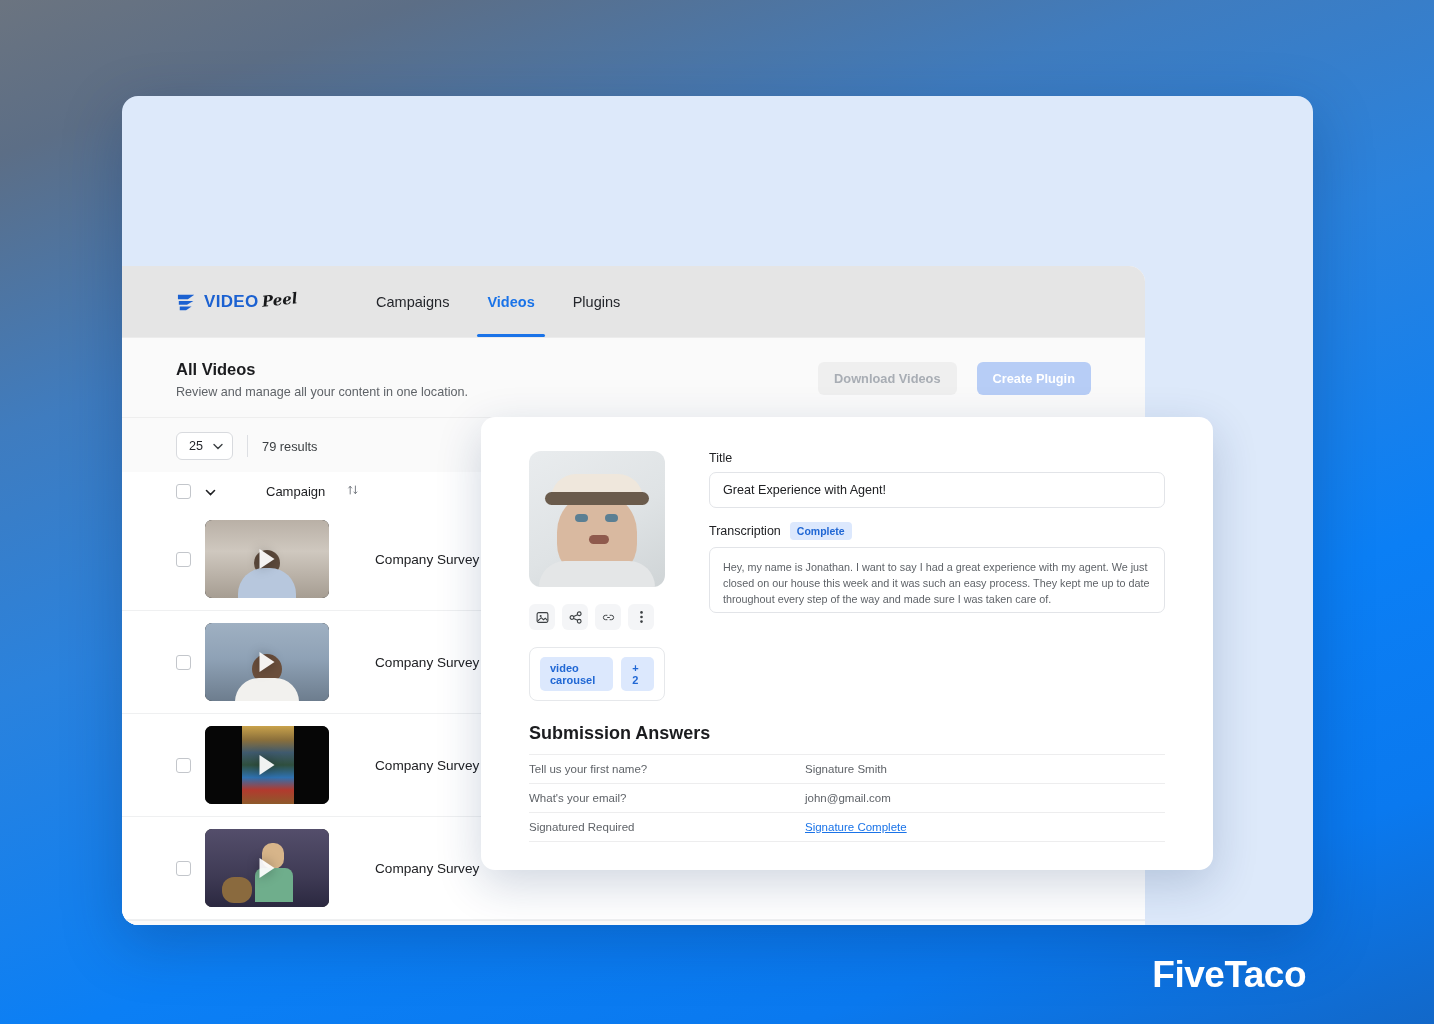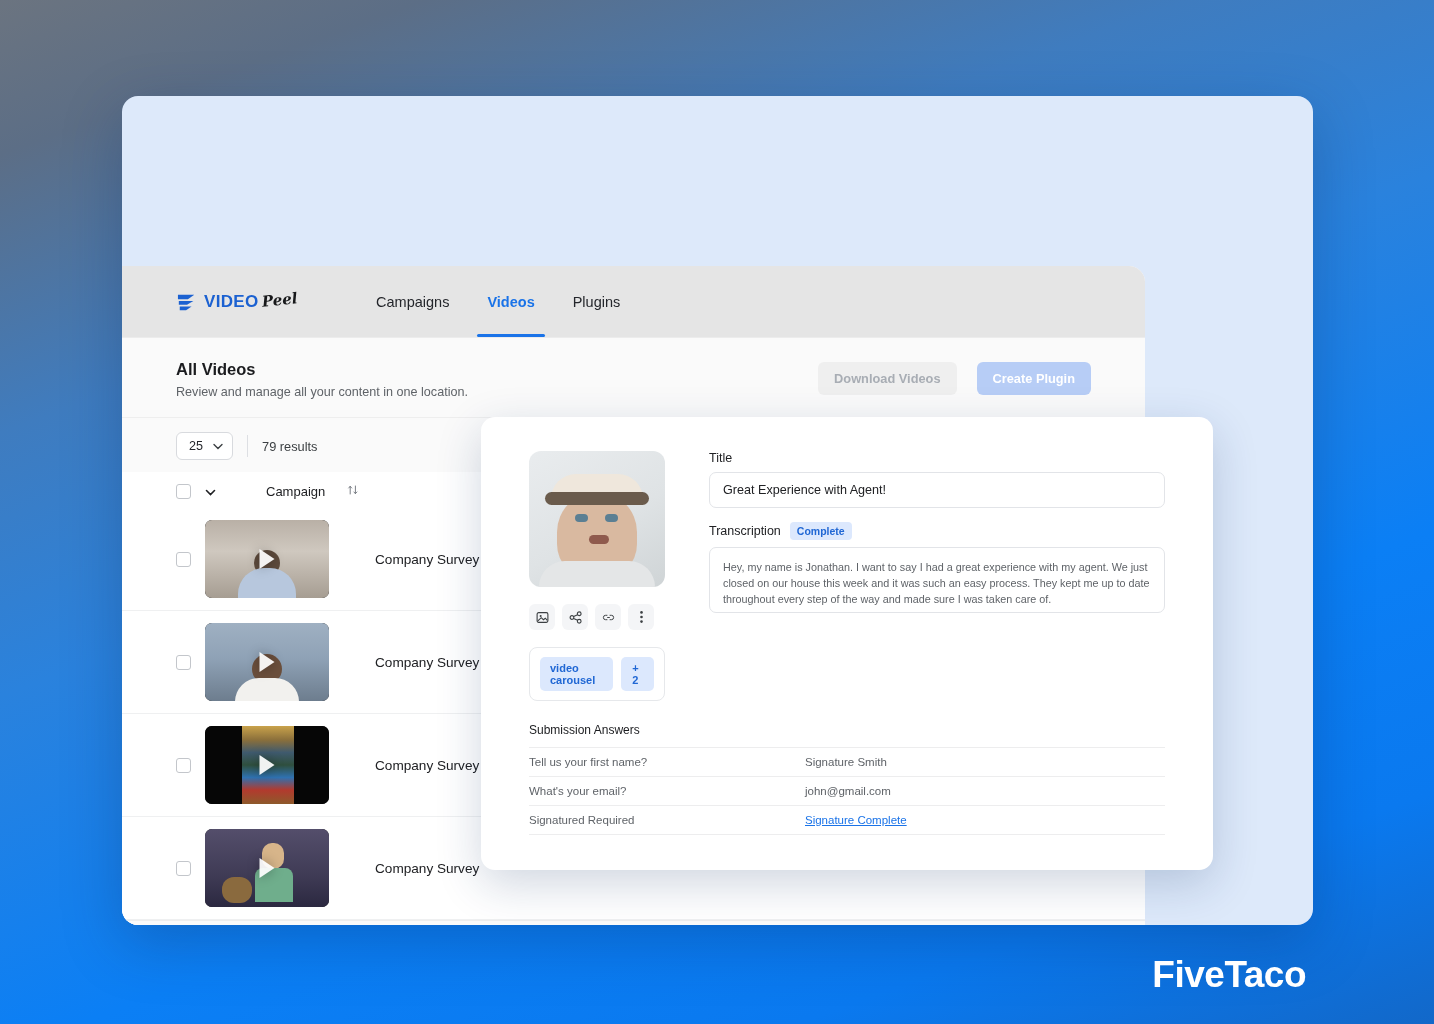--- a/index.html
+++ b/index.html
@@ -207,21 +207,21 @@
     padding: 3px 7px; border-radius: 4px;
   }
   .transbox {
     border: 1px solid #e2e4e8; border-radius: 7px;
     padding: 11px 13px; height: 66px;
     font-size: 10.8px; line-height: 1.5; color: #5f6368;
     overflow: hidden;
   }
 
   .answers { margin-top: 22px; }
-  .answers-title { font-size: 12px; font-weight: 400; color: #1b1c1f; margin-bottom: 10px; }
+  .answers-title { font-size: 18px; font-weight: 700; color: #1b1c1f; margin-bottom: 10px; }
   .atable { width: 100%; border-collapse: collapse; }
   .atable td {
     font-size: 11.5px; color: #5f6368;
     padding: 8px 0; border-bottom: 1px solid #ededee; margin-left: 24px;
   }
   .atable td.q { width: 276px; }
   .atable tr:first-child td { border-top: 1px solid #ededee; }
   .alink { color: #1a73e8; text-decoration: underline; cursor: pointer; }
 
   

